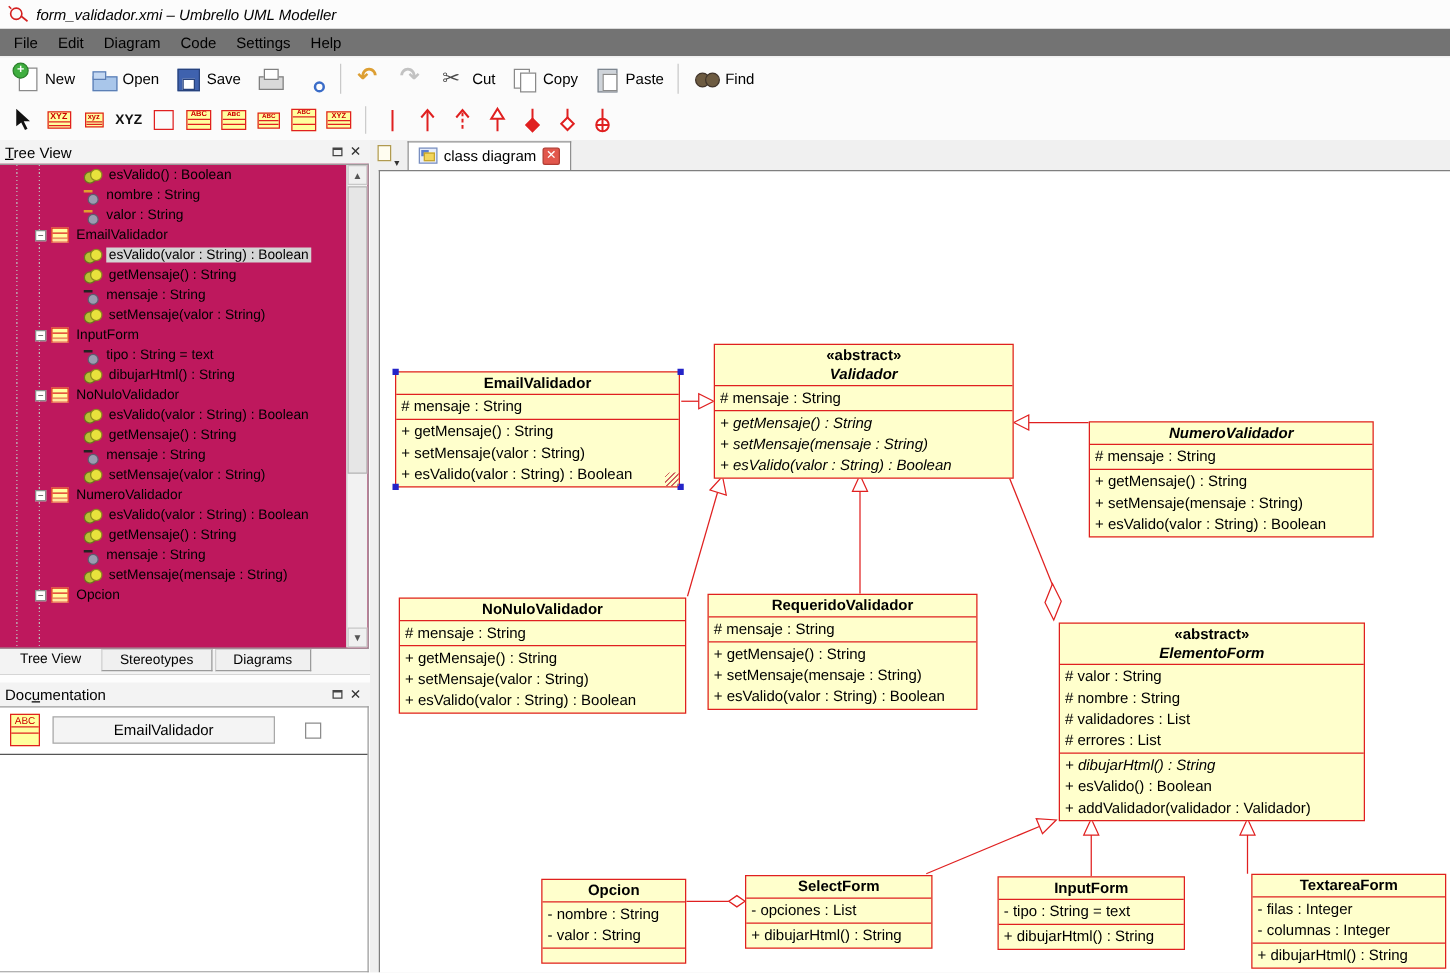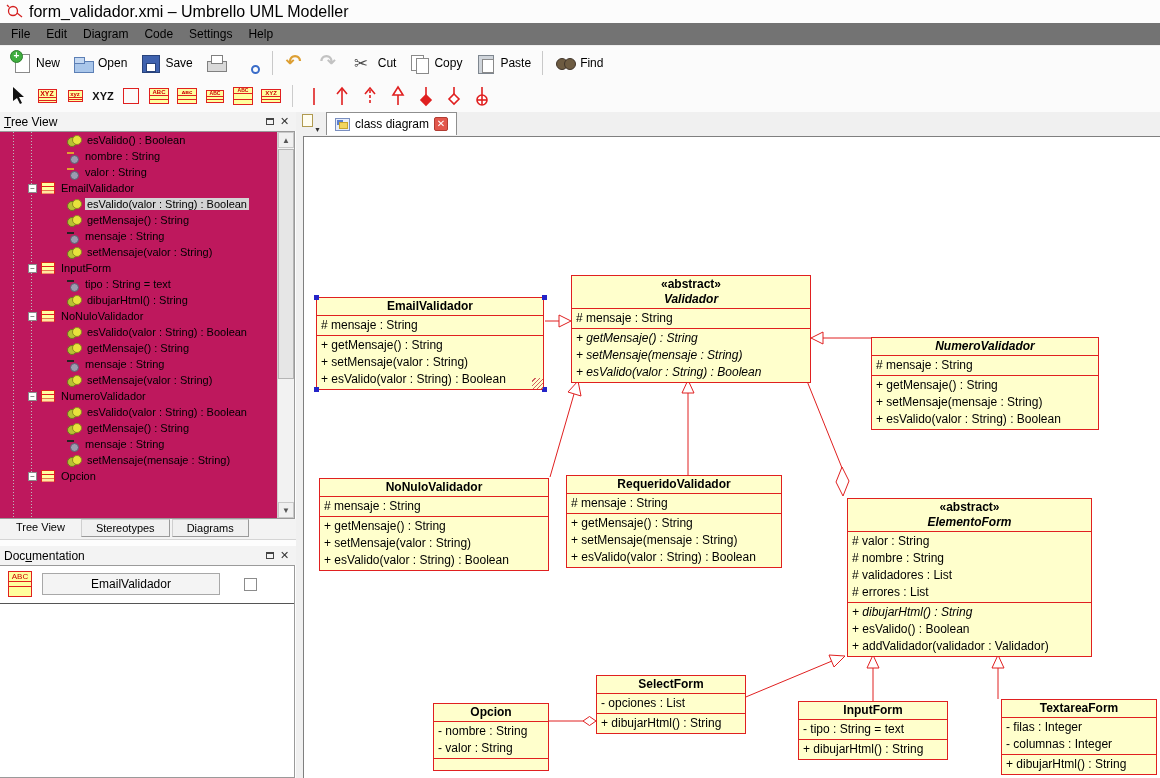--- a/index.html
+++ b/index.html
@@ -2,21 +2,21 @@
 <html><head>
 <meta charset="utf-8">
 <style>
   * { box-sizing: border-box; margin: 0; padding: 0; }
   html,body { width:1160px; height:778px; overflow:hidden; }
   body { font-family:"Liberation Sans","DejaVu Sans",sans-serif; font-size:12px; background:#fff; position:relative; color:#000; }
 
   
   .titlebar { height:23px; display:flex; align-items:center; gap:6px; padding:0 6px; background:#fcfcfc; }
   .app-icon { width:17px; height:15px; flex:0 0 auto; }
-  .title-text { font-size:16px; }
+  .title-text { font-size:12px;font-style:italic; }
 
   
   .menubar { height:22px; display:flex; align-items:center; background:#737373; padding:0 3px; }
   .menu-item { padding:3px 8px; cursor:default; }
 
   
   .toolbar1 { height:35px; display:flex; align-items:center; background:#fbfbfb; padding:0 4px; border-top:1px solid #f0f0f0; }
   .tb-btn { display:flex; align-items:center; gap:4px; padding:3px 6px; border-radius:2px; }
   .tb-label { font-size:12px; }
   .tb-sep { width:1px; height:24px; background:#c9c9c9; margin:0 5px; }
@@ -89,21 +89,21 @@
   .doc-body { flex:1; background:#fff; border:1px solid #9a9a9a; border-left:none; margin-right:1px; position:relative; }
   .doc-row { display:flex; align-items:center; gap:10px; padding:5px 8px 6px 8px; border-bottom:1px solid #555; }
   .doc-class-ico { width:24px; height:26px; background:#ffff9e; border:1px solid #e02020; position:relative; }
   .doc-class-ico::before { content:"ABC"; position:absolute; top:0; left:0; right:0; font-size:8px; color:#c00; text-align:center; border-bottom:1px solid #e02020; }
   .doc-class-ico::after { content:""; position:absolute; left:0; right:0; top:14px; border-top:1px solid #e02020; }
   .doc-name-btn { width:178px; height:22px; background:#f4f4f4; border:1px solid #a8a8a8; display:flex; align-items:center; justify-content:center; font-size:12px; }
   .doc-check { width:13px; height:13px; background:#fff; border:1px solid #8c8c8c; margin-left:14px; }
 
   
   .canvas-col { position:absolute; left:296px; top:0; right:0; bottom:0; background:#f0f0f0; }
-  .tabbar { height:24px; display:flex; align-items:flex-start; padding-left:2px; }
+  .tabbar { height:24px; display:flex; align-items:center; padding-left:2px; }
   .corner-btn { width:24px; height:21px; position:relative; margin-right:4px; }
   .corner-btn .pg { position:absolute; left:4px; top:2px; width:11px; height:13px; background:#fffdf0; border:1px solid #b09a50; }
   .corner-btn .dn { position:absolute; right:1px; bottom:0; font-size:7px; color:#333; }
   .diagram-tab { display:flex; align-items:center; gap:5px; height:23px; background:#fff; border:1px solid #8f8f8f; border-bottom:none; padding:0 8px; font-size:12px; }
   .dt-ico { width:15px; height:13px; position:relative; background:#e8eefb; border:1px solid #7a8fc0; }
   .dt-ico::before { content:""; position:absolute; left:1px; top:1px; width:6px; height:5px; background:#5b7fd0; }
   .dt-ico::after { content:""; position:absolute; right:1px; bottom:1px; width:7px; height:5px; background:#f2d55e; border:1px solid #c8a52d; }
   .dt-close { width:14px; height:14px; background:#e2574c; border:1px solid #b13c33; border-radius:2px; color:#fff; font-size:10px; line-height:12px; text-align:center; font-weight:bold; }
   .canvas { position:absolute; left:7px; top:24px; right:0; bottom:0; background:#fff; border-top:1px solid #7f7f7f; border-left:1px solid #7f7f7f; overflow:hidden; }
   .connector-layer { position:absolute; left:0; top:0; width:857px; height:642px; }
@@ -615,21 +615,21 @@
         <div class="uml-class" style="left: 129px; top: 566px; width: 116px;">
           <div class="uml-title">
             <div class="uml-name">Opcion</div>
           </div>
           <div class="uml-attrs">
             <div class="uml-row">- nombre : String</div>
             <div class="uml-row">- valor : String</div>
           </div>
           <div class="uml-ops empty"></div>
         </div>
-        <div class="uml-class" style="left: 292px; top: 538px; width: 150px;">
+        <div class="uml-class" style="left: 292px; top: 563px; width: 150px;">
           <div class="uml-title">
             <div class="uml-name">SelectForm</div>
           </div>
           <div class="uml-attrs">
             <div class="uml-row">- opciones : List</div>
           </div>
           <div class="uml-ops">
             <div class="uml-row">+ dibujarHtml() : String</div>
           </div>
         </div>

